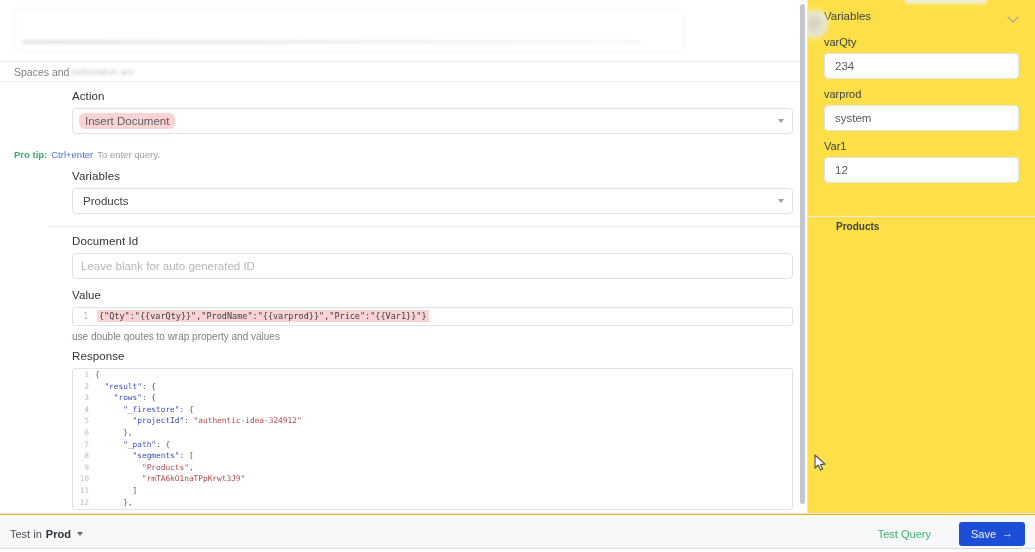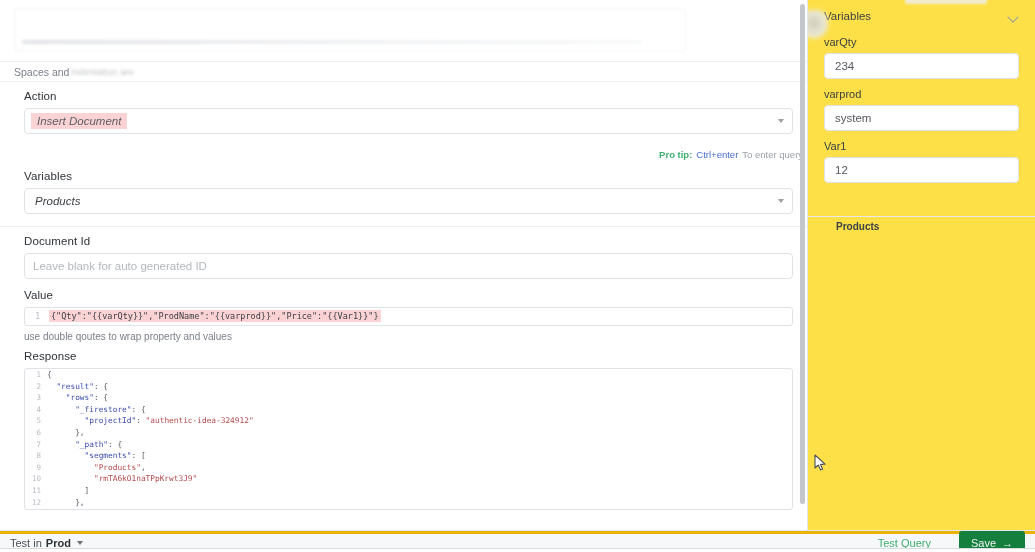--- a/index.html
+++ b/index.html
@@ -79,20 +79,21 @@
     margin-left: 2px;
     filter: blur(1.6px);
     opacity: .65;
     font-size: 9px;
     letter-spacing: .2px;
     color: #9aa0a6;
   }
 
   .section {
     padding: 8px 14px 12px 24px;
+    margin-left: 48px;
   }
   .section.divided { border-bottom: 1px solid #eceef1; }
 
   .field-label {
     font-size: 11.5px;
     color: #2e3338;
     margin-bottom: 6px;
     letter-spacing: .1px;
   }
   .select-box {
@@ -102,43 +103,41 @@
     border-radius: 4px;
     background: #fff;
     display: flex;
     align-items: center;
     padding: 0 22px 0 6px;
   }
   .select-value {
     font-size: 11.5px;
     color: #3c4146;
     padding: 1px 4px;
-    border-radius: 0;
-    font-style: italic;
+    border-radius: 6px;
   }
   .select-value.hl {
     background: #fbd3d4;
     color: #5b5f63;
     padding: 2px 6px;
   }
   .caret {
     position: absolute;
     right: 8px; top: 50%;
     margin-top: -2px;
     width: 0; height: 0;
     border-left: 3.5px solid transparent;
     border-right: 3.5px solid transparent;
     border-top: 4px solid #9aa0a6;
   }
 
   .protip-row {
     height: 16px;
-    padding: 0 2px;
-    display: flex;
-    justify-content: flex-end;
+    padding: 0 14px;
+    display: flex;
     align-items: center;
     gap: 4px;
     font-size: 9.5px;
   }
   .protip-label { color: #3faf6e; font-weight: 600; }
   .protip-key { color: #4a6fd4; }
   .protip-tail { color: #9aa0a6; }
 
   .text-input {
     height: 26px;
@@ -304,23 +303,23 @@
     left: -4px; top: 10px;
     width: 24px; height: 30px;
     background: radial-gradient(circle at 40% 45%, #c9ccd1 0%, #e9ebee 60%, rgba(255,255,255,0) 75%);
     filter: blur(2px);
     opacity: .85;
   }
 
   
   .footer {
     flex: 0 0 auto;
-    height: 21px;
+    height: 38px;
     background: #f7f8f9;
-    border-top: 3px solid #eab308;
+    border-top: 1px solid #eab308;
     display: flex;
     align-items: center;
     justify-content: space-between;
     padding: 0 10px 0 10px;
   }
   .footer-left {
     display: flex; align-items: center; gap: 4px;
     font-size: 11px; color: #4b5056;
   }
   .footer-left .env { font-weight: 700; color: #2e3338; }
@@ -331,21 +330,21 @@
     border-top: 4px solid #6b7076;
     margin-left: 2px;
   }
   .footer-right { display: flex; align-items: center; gap: 28px; }
   .test-query {
     font-size: 11px;
     color: #3faf6e;
     cursor: pointer;
   }
   .save-btn {
-    background: #15803d;
+    background: #1d4ed8;
     color: #f1f3f5;
     border: none;
     border-radius: 3px;
     height: 24px;
     padding: 0 12px;
     font-size: 11px;
     font-family: "Liberation Sans", sans-serif;
     display: flex; align-items: center; gap: 6px;
     cursor: default;
   }

